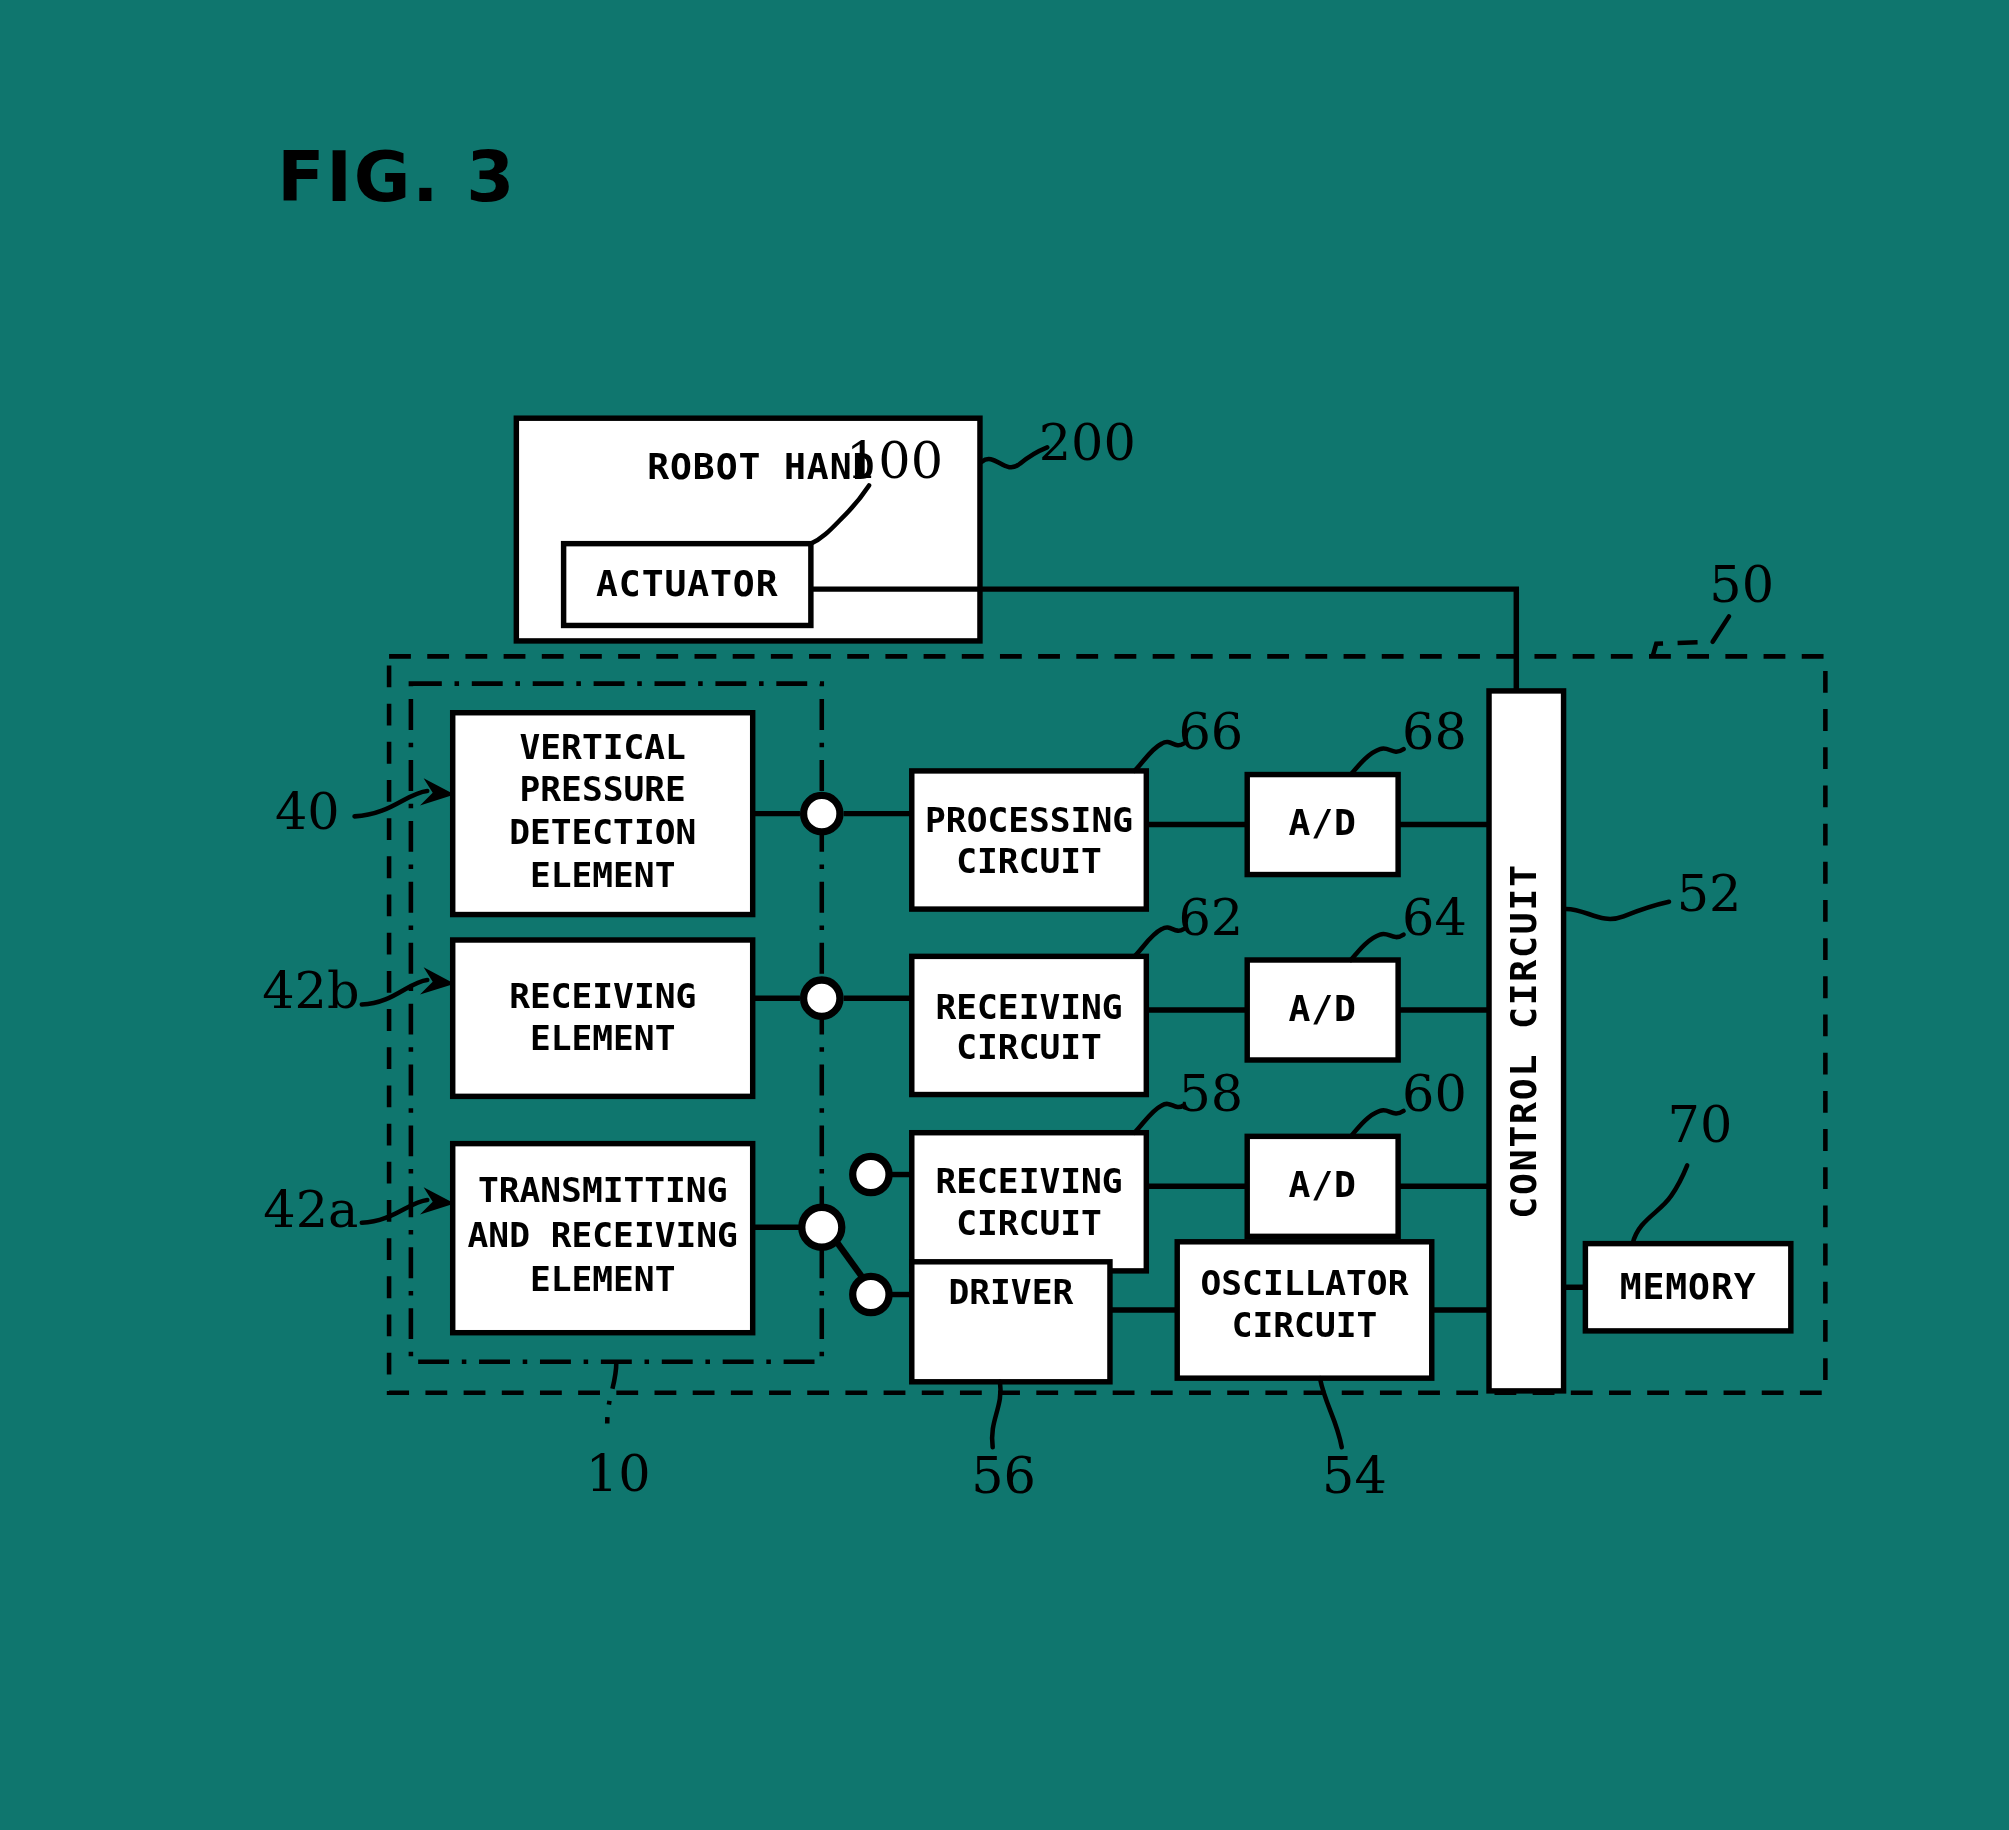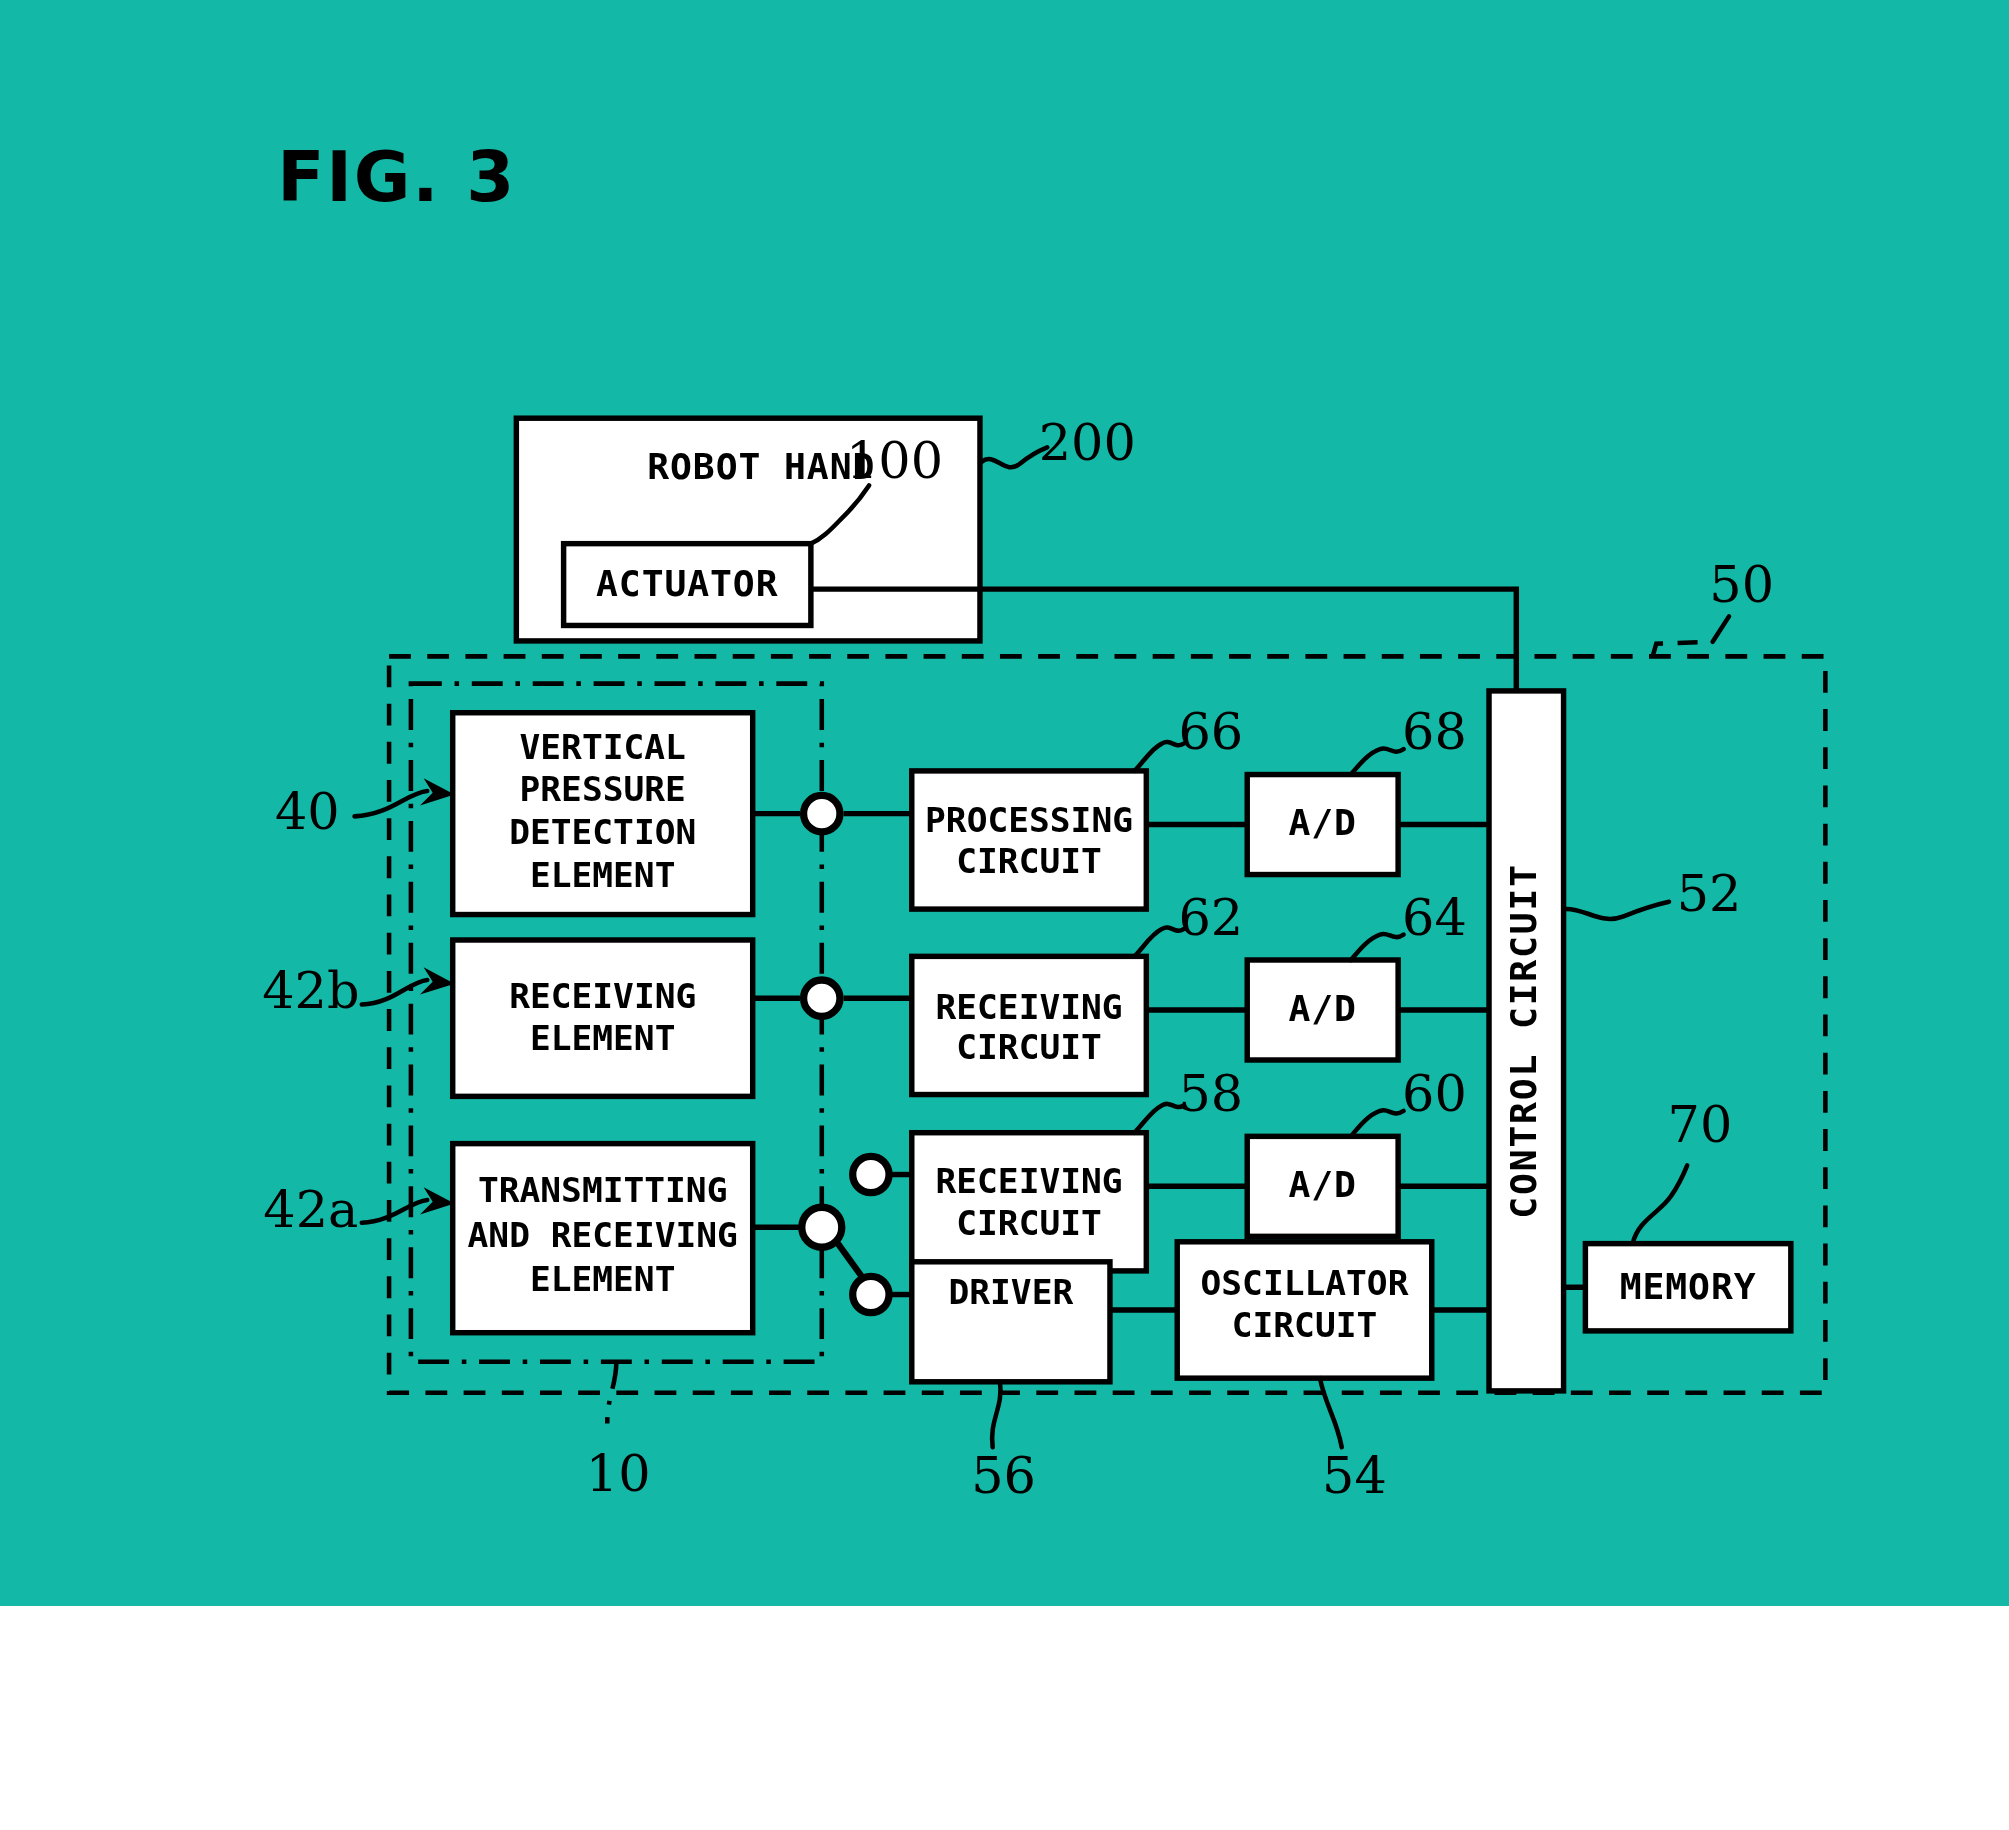--- a/index.html
+++ b/index.html
@@ -10,22 +10,22 @@
   }
   body {
     width: 2009px;
     height: 1830px;
     font-family: "Liberation Sans", sans-serif;
     overflow: hidden;
   }
   #figure-root {
     position: relative;
     width: 2009px;
-    height: 1606px;
-    background: #14b8a6;
+    height: 1830px;
+    background: #0f766e;
   }
   svg#diagram {
     position: absolute;
     inset: 0;
     width: 2009px;
     height: 1830px;
     display: block;
   }
   
   .solid-box {

